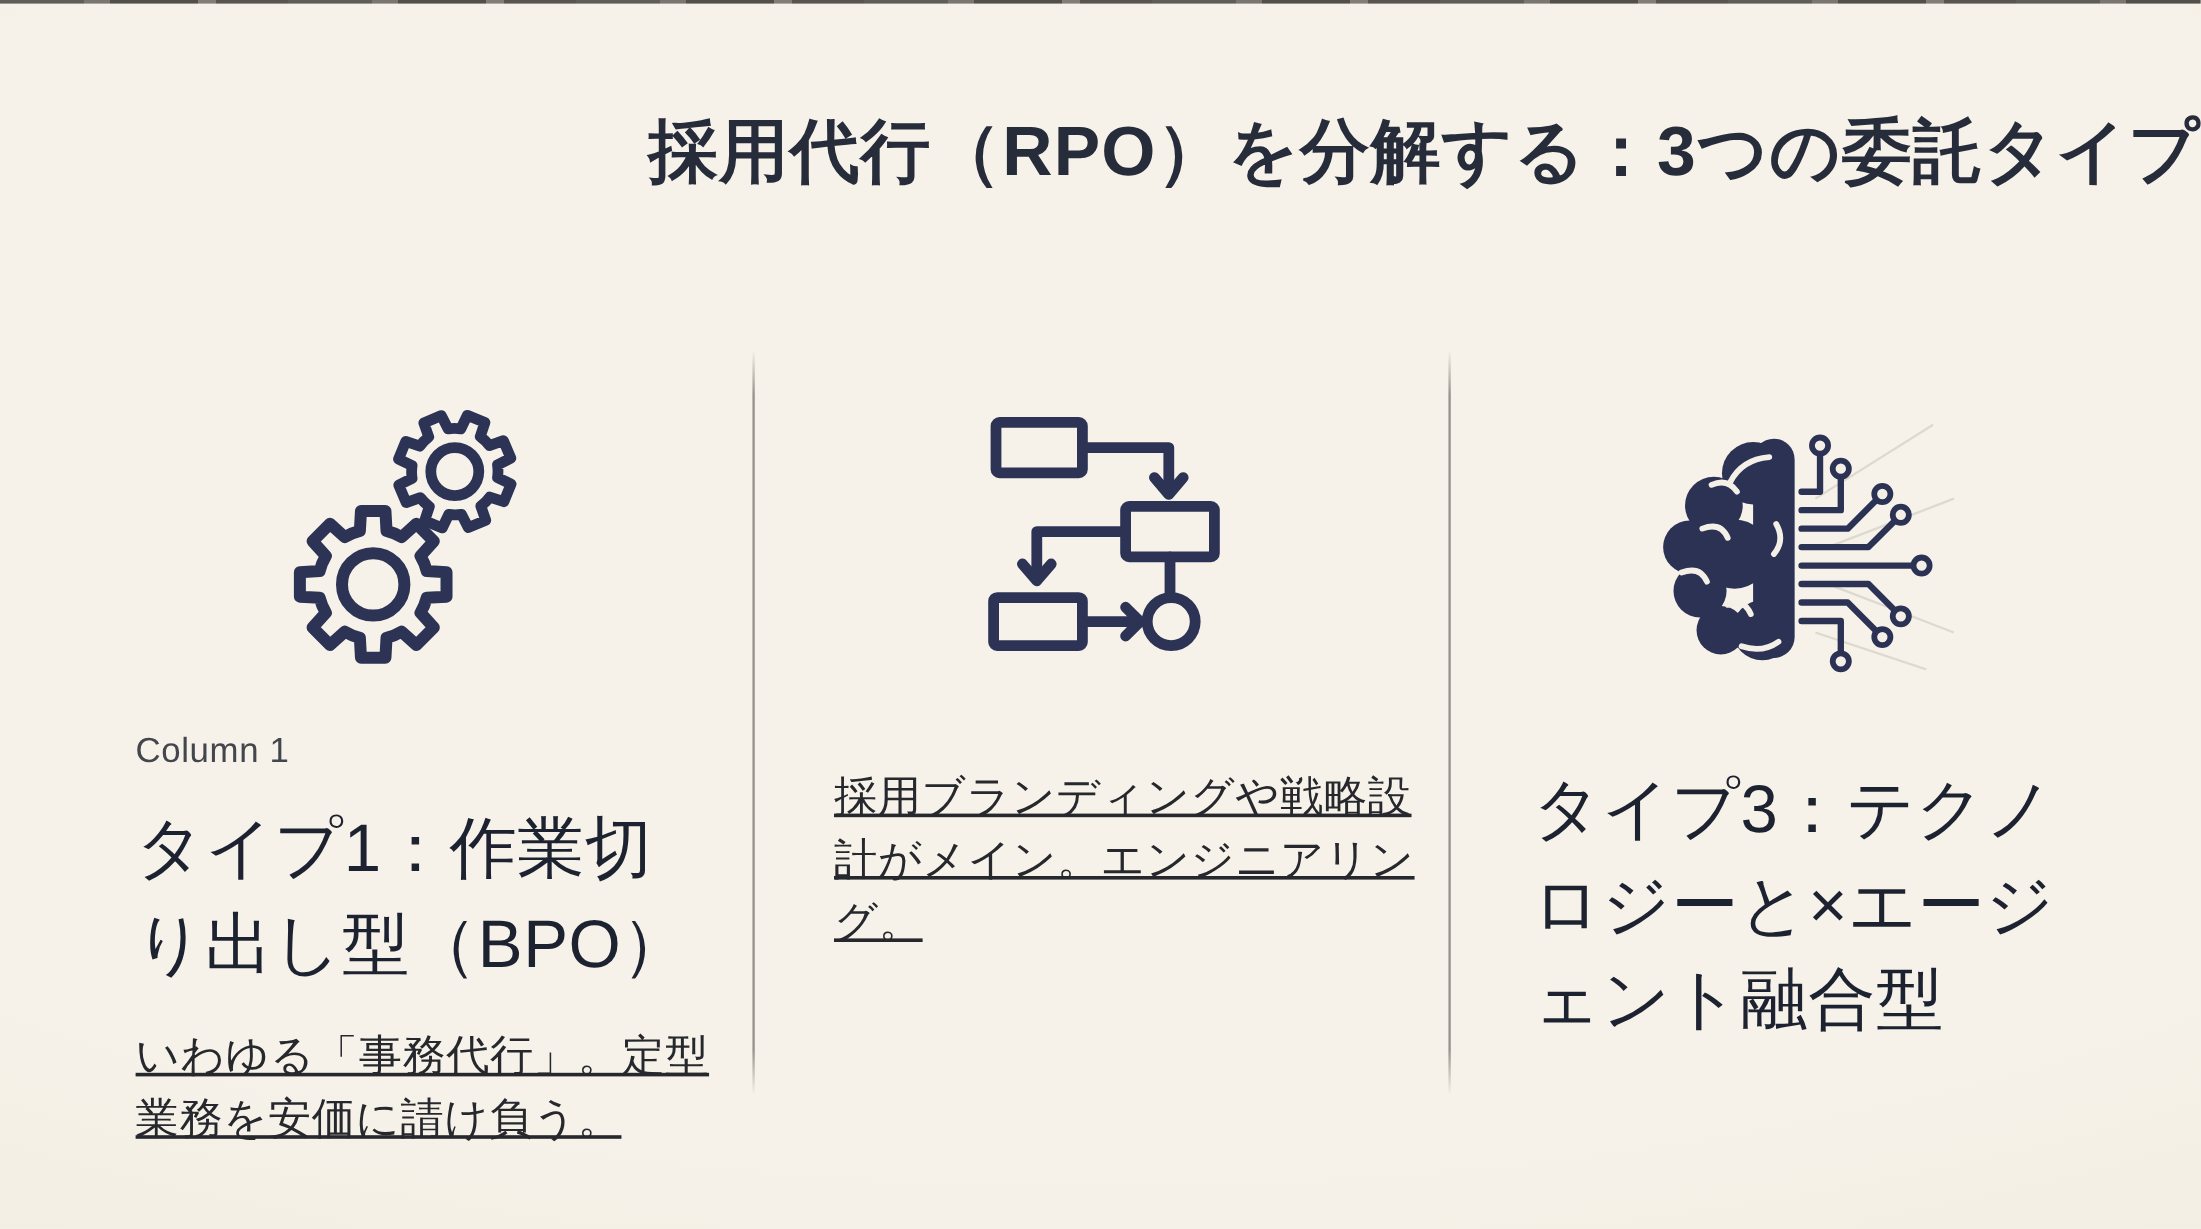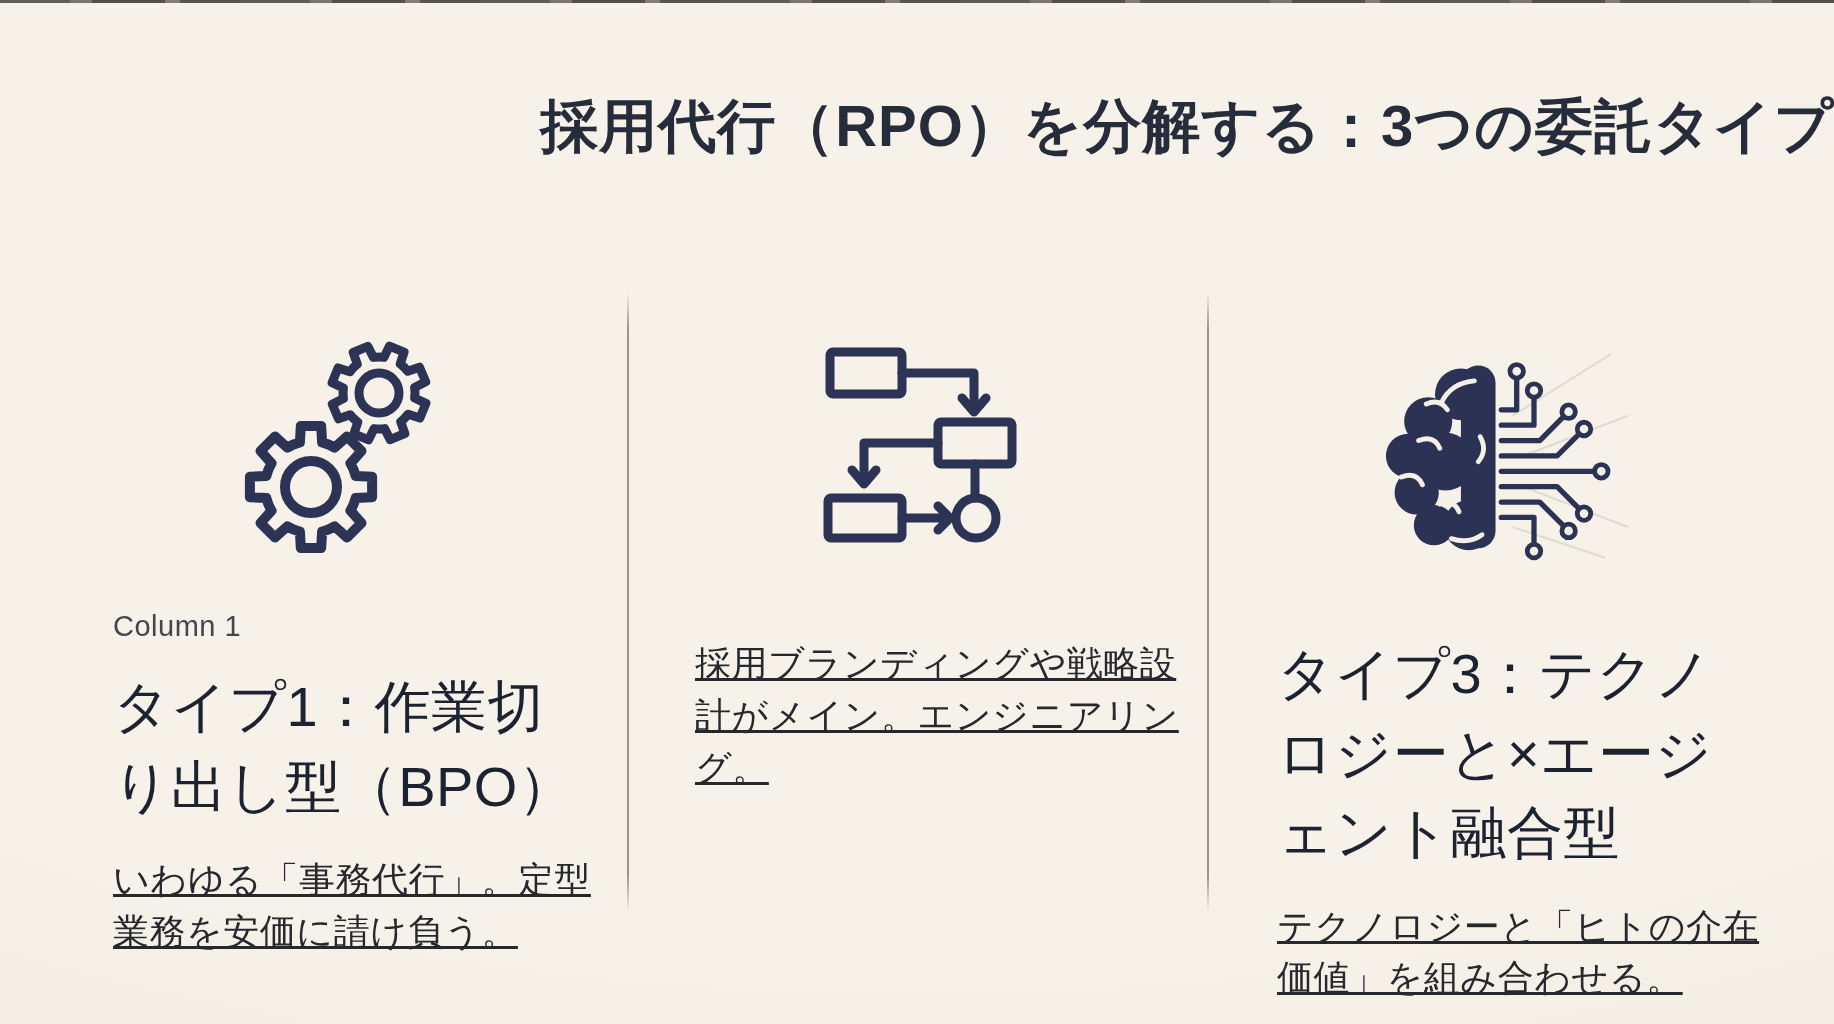--- a/index.html
+++ b/index.html
@@ -144,16 +144,15 @@
     <h2 class="col-title">タイプ1：作業切り出し型（BPO）</h2>
     <p class="col-desc">いわゆる「事務代行」。定型業務を安価に請け負う。</p>
   </div>
 
   <div class="col col-2">
     <p class="col-desc">採用ブランディングや戦略設計がメイン。エンジニアリング。</p>
   </div>
 
   <div class="col col-3">
     <h2 class="col-title">タイプ3：テクノロジーと×エージェント融合型</h2>
-    <p class="col-desc">テクノロジーと「ヒトの介在価値」を組み合わせる。</p>
   </div>
 
 </div>
 
 </body></html>

